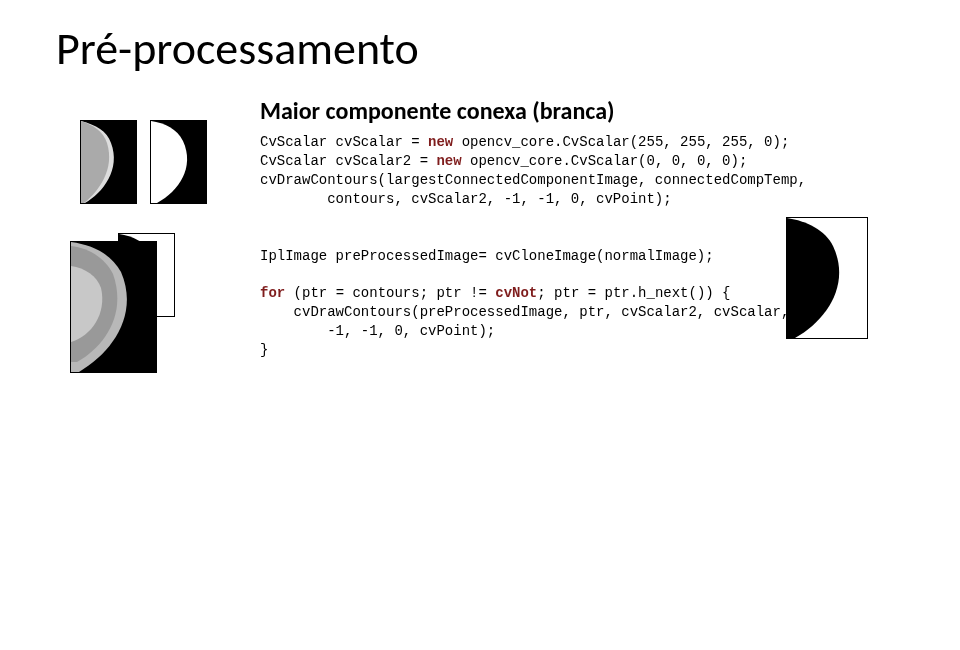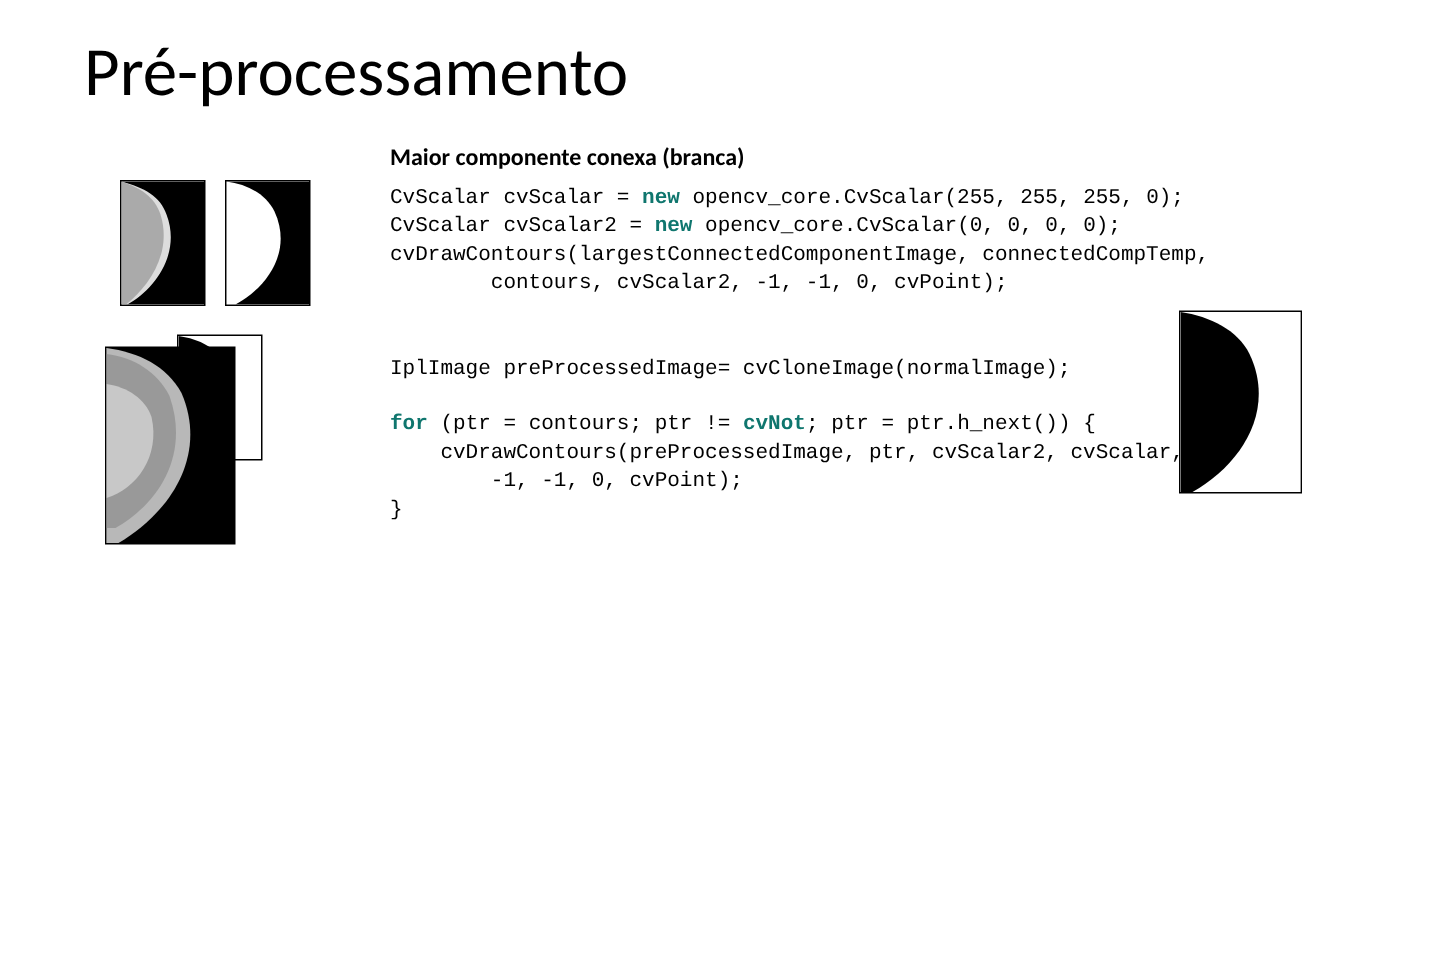--- a/index.html
+++ b/index.html
@@ -12,33 +12,33 @@
       box-sizing: border-box;
       position: relative;
     }
     .page-title {
       font-size: 46px;
       font-weight: 400;
       margin: 0 0 20px 16px;
       color: #000;
     }
     .section-heading {
-      font-size: 16px;
+      font-size: 24px;
       font-weight: bold;
       margin: 0 0 8px 0;
       color: #000;
     }
     .code-block {
       font-family: "Courier New", monospace;
       font-size: 14px;
       line-height: 1.35;
       color: #000;
       white-space: pre;
     }
-    .code-block .keyword { color: #0f766e; font-weight: bold; }
+    .code-block .keyword { color: #7f1d1d; font-weight: bold; }
     .section {
       position: relative;
     }
     
     .section-1 {
       margin-bottom: 28px;
     }
     .section-1-content {
       margin-left: 220px;
     }

